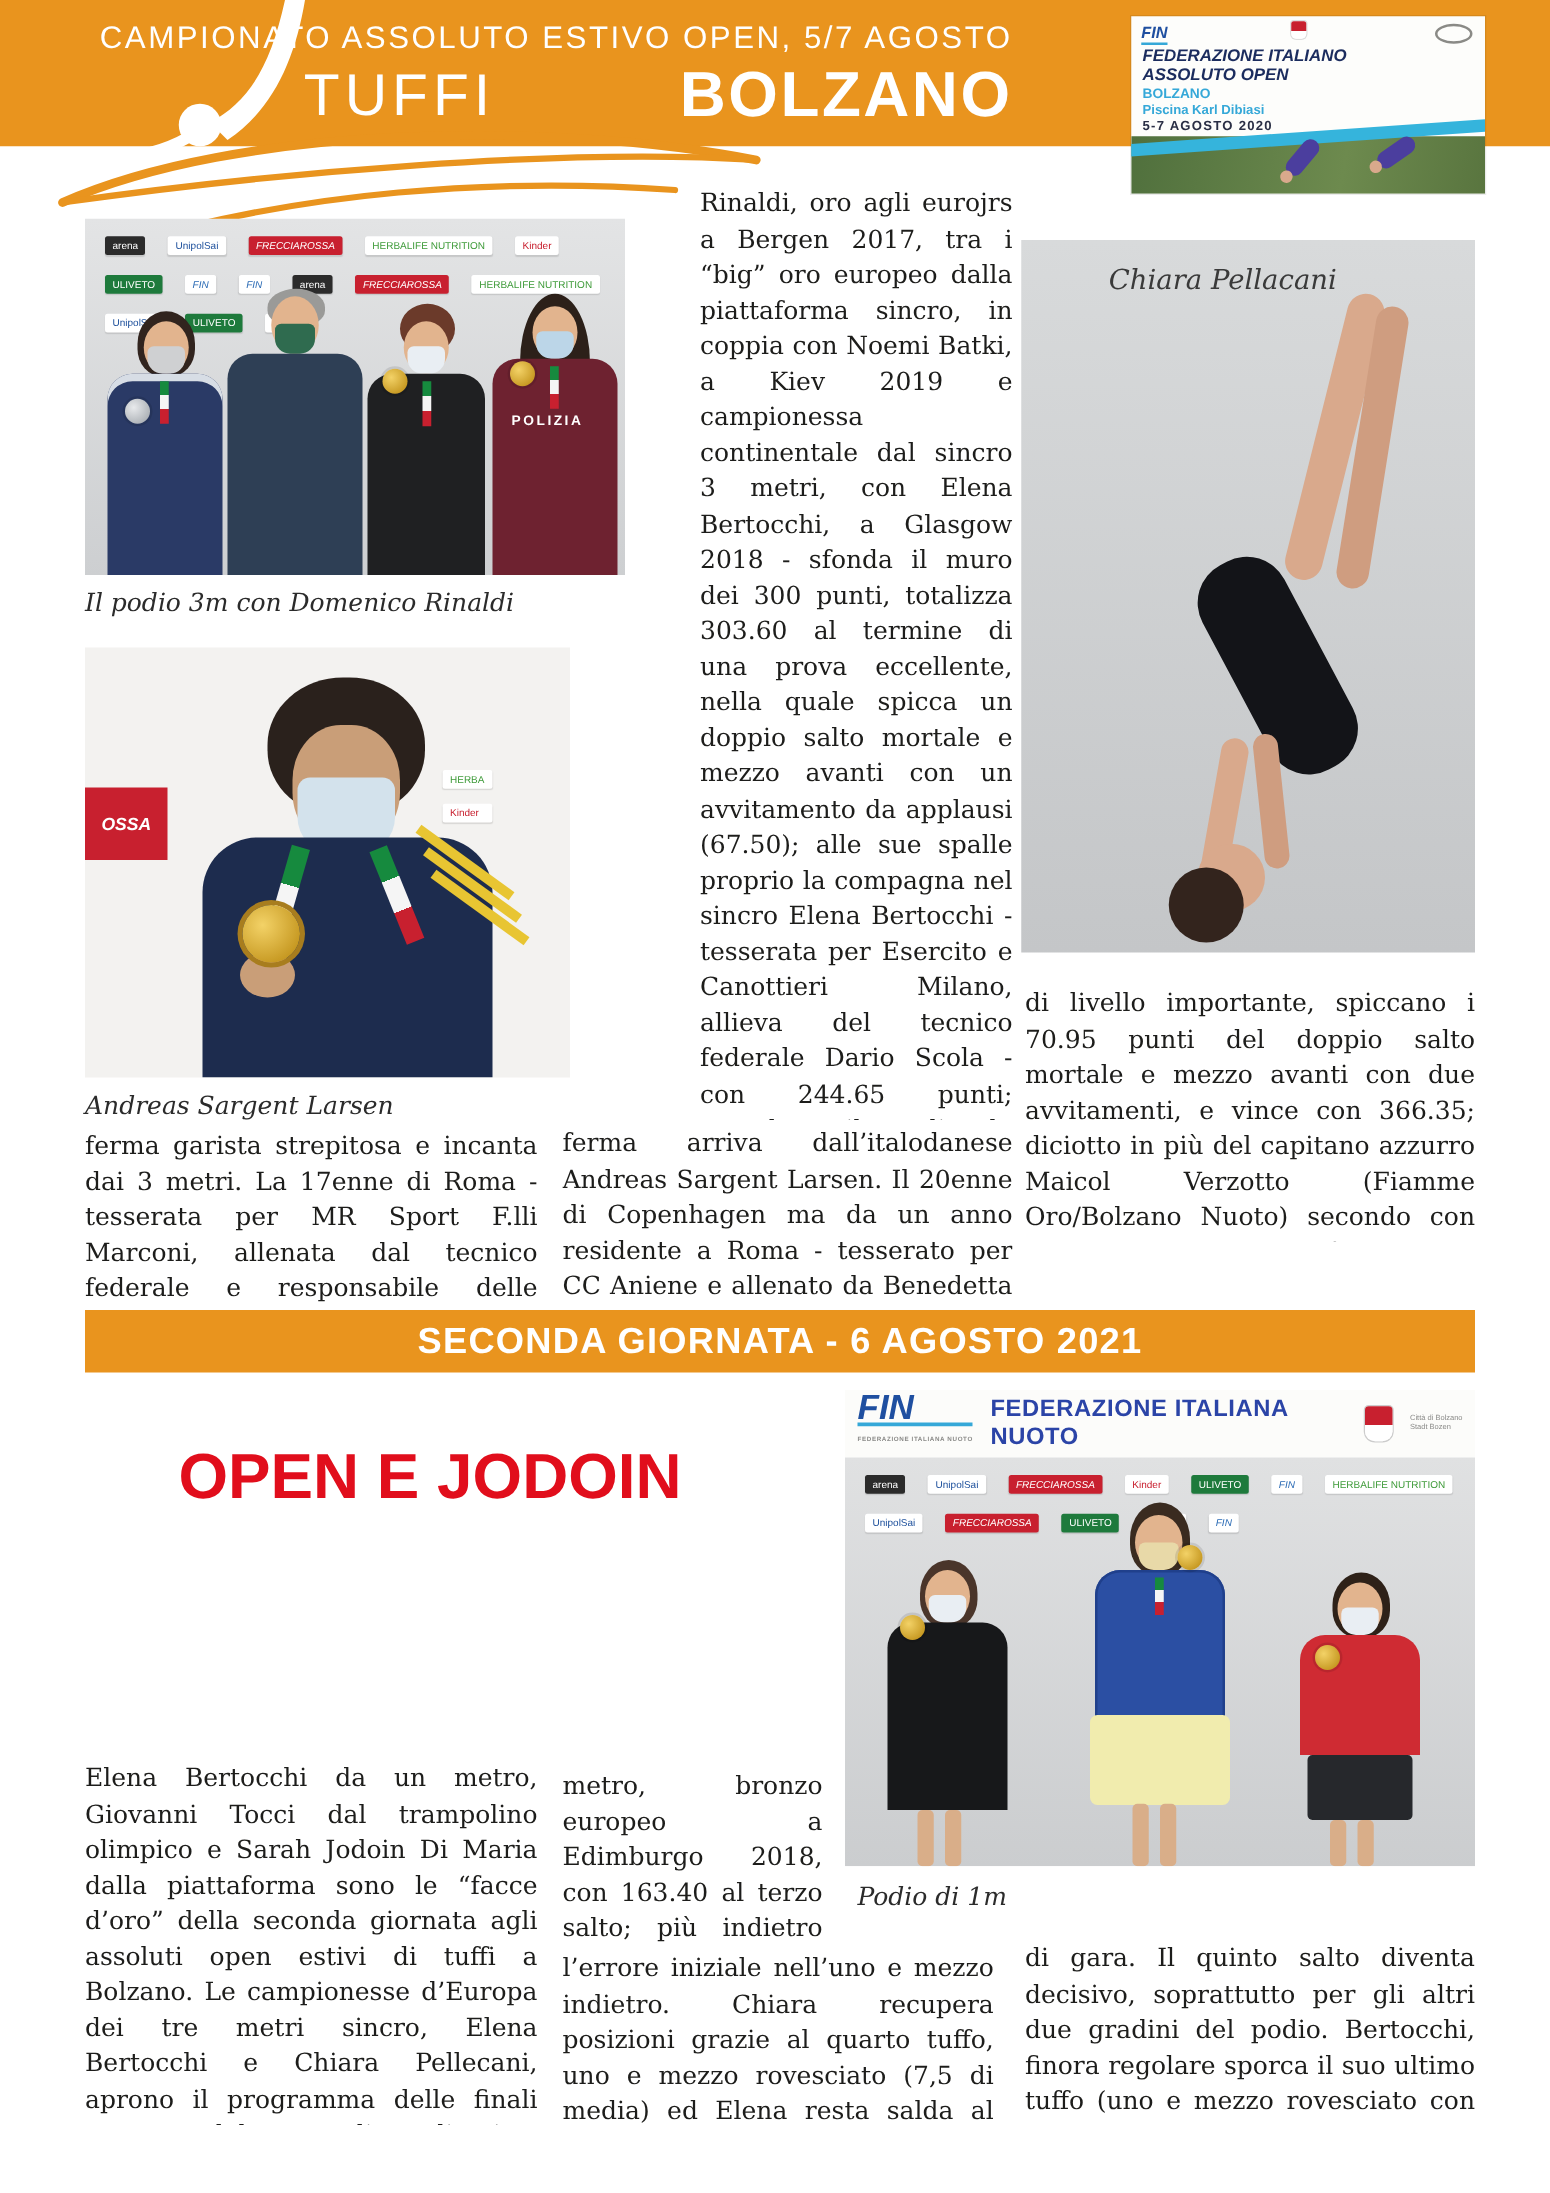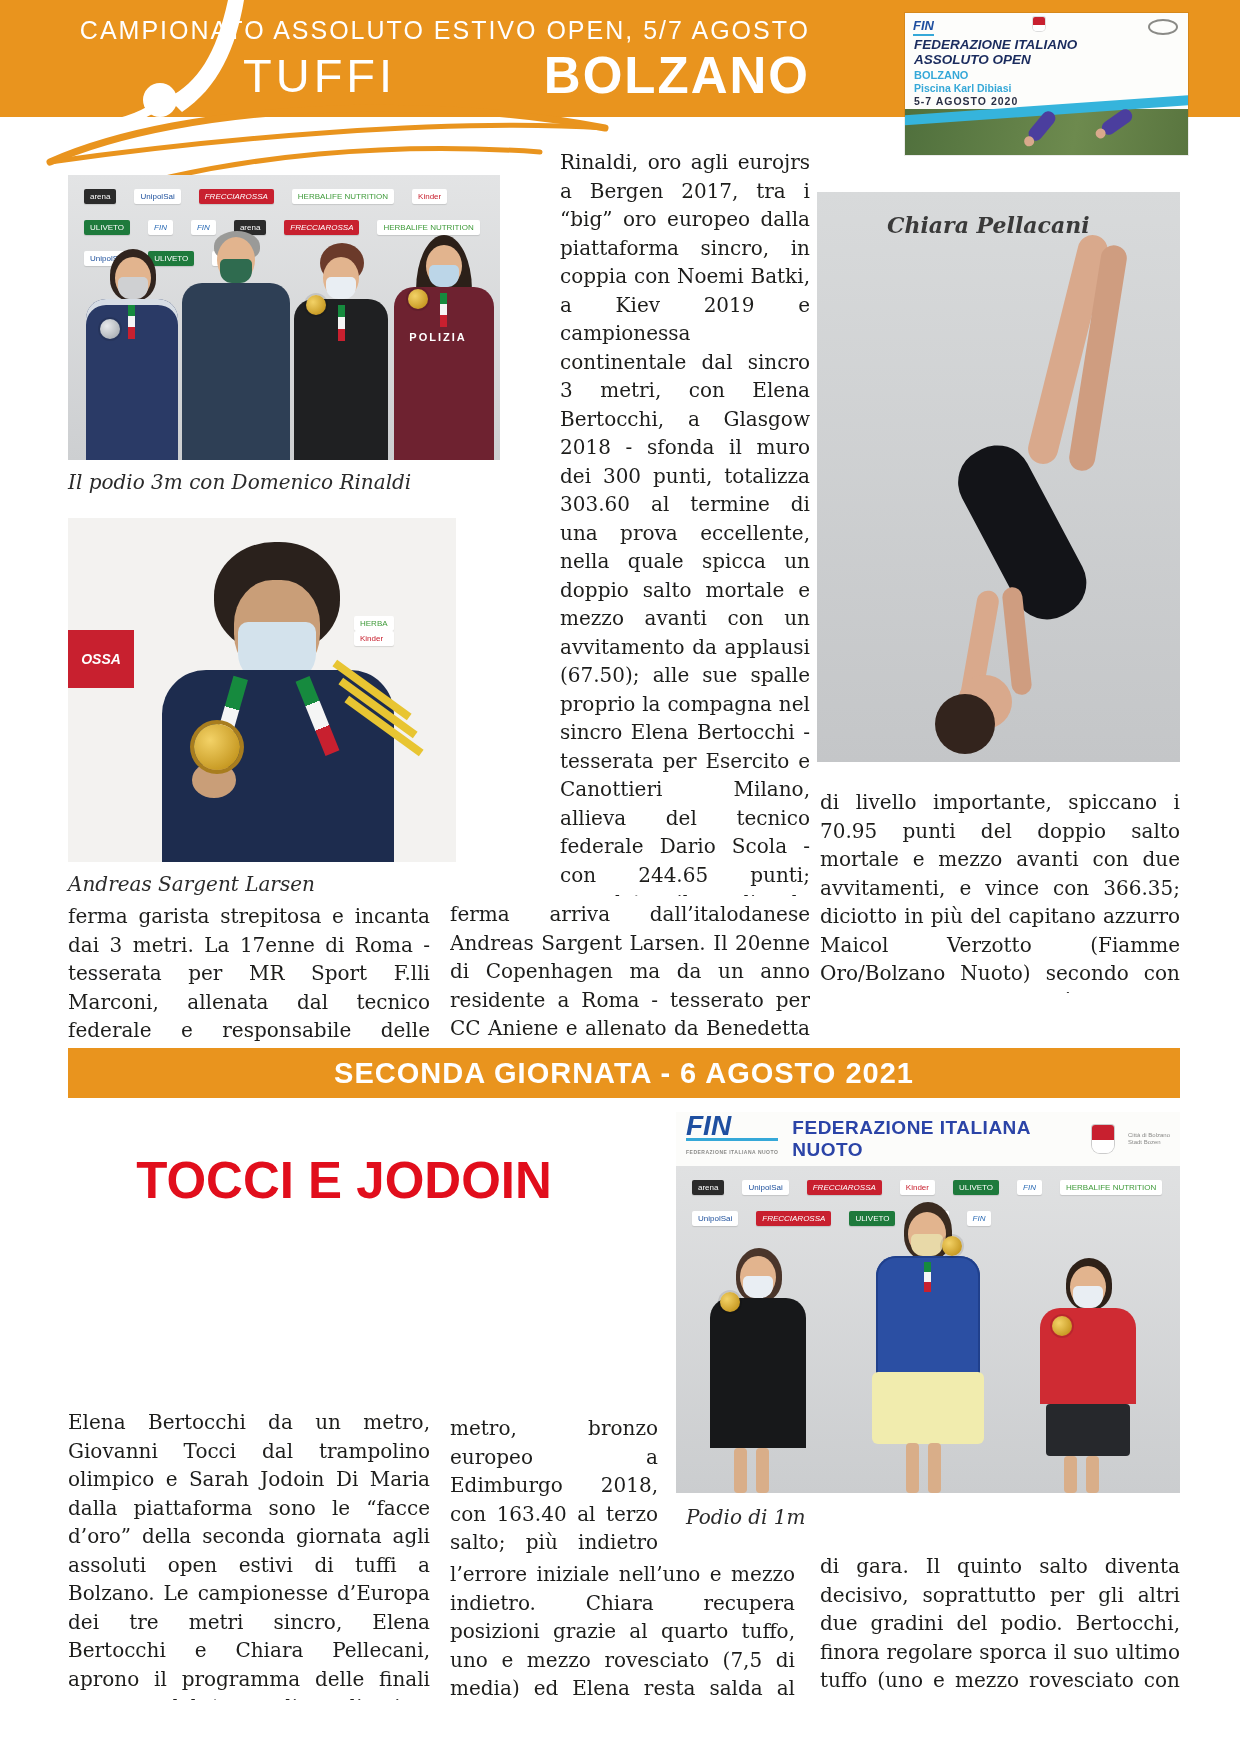--- a/index.html
+++ b/index.html
@@ -70,21 +70,21 @@
   .legs span{display:block;width:13px;background:#d9ae89;border-radius:4px;}
   .jacket-text{position:absolute;width:100%;text-align:center;color:#fff;
                font-family:"Liberation Sans",sans-serif;font-weight:bold;font-size:11px;letter-spacing:2px;}
 
   
   .photo1{left:68px;top:175px;width:432px;height:285px;background:linear-gradient(#e3e4e5,#cdcfd1);}
   
   .photo2{left:68px;top:518px;width:388px;height:344px;background:#f3f2f0;}
   
   .photo3{left:817px;top:192px;width:363px;height:570px;background:linear-gradient(#d8dadb,#c4c6c8);}
-  .cap-inside{left:70px;top:20px;font-size:22px;color:#3a3a3a;font-weight:bold;}
+  .cap-inside{left:70px;top:20px;font-size:22px;color:#3a3a3a;}
   
   .photo4{left:676px;top:1112px;width:504px;height:381px;background:#fff;}
   .fin-band{position:absolute;left:0;top:0;width:504px;height:54px;background:#fcfcfa;
             display:flex;align-items:center;gap:14px;padding:0 10px;box-sizing:border-box;}
   .fin-logo{color:#1f4fa0;font-family:"Liberation Sans",sans-serif;font-weight:bold;
             font-style:italic;font-size:28px;line-height:22px;}
   .fin-logo small{display:block;font-size:5px;color:#8a8a88;font-style:normal;letter-spacing:.5px;}
   .fin-wave{height:3px;background:#35a8d8;margin-top:1px;}
   .fin-title{color:#2b44a7;font-family:"Liberation Sans",sans-serif;font-weight:bold;
              font-size:19px;letter-spacing:.5px;flex:1;}
@@ -198,21 +198,21 @@
       <div class="fg ribbon" style="left:46px;top:54px;height:34px;"></div>
       <div class="fg medal" style="left:14px;top:50px;"></div>
     </div>
   </div>
   <div class="abs caption" style="left:68px;top:470px;">Il podio 3m con Domenico Rinaldi</div>
 
   <div class="abs photo photo2">
     <div class="abs" style="left:0;top:112px;width:66px;height:58px;background:#c8202f;color:#fff;
          font-family:'Liberation Sans',sans-serif;font-weight:bold;font-style:italic;font-size:14px;
          display:flex;align-items:center;justify-content:center;">OSSA</div>
-    <div class="wall" style="left:auto;right:0;top:84px;width:86px;flex-direction:column;gap:0;">
+    <div class="wall" style="left:auto;right:0;top:84px;width:86px;flex-direction:column;gap:12px;">
 
     <span class="chip b-herb">HERBA</span>
         <span class="chip b-kinder">Kinder</span>
       </div>
     <div class="figure" style="left:0;top:0;width:388px;height:344px;">
       <div class="fg hair" style="left:146px;top:24px;width:126px;height:112px;background:#2a211c;border-radius:48%;"></div>
       <div class="fg face" style="left:166px;top:62px;width:86px;height:98px;background:#c99e78;border-radius:45%;"></div>
       <div class="fg mask" style="left:170px;top:104px;width:78px;height:60px;background:#d3e2ec;border-radius:10px 10px 28px 28px;"></div>
       <div class="fg torso" style="left:94px;top:152px;width:232px;height:192px;background:#1d2c4e;border-radius:44px 44px 0 0;"></div>
       <div class="fg" style="left:258px;top:168px;width:92px;height:8px;background:#e8c532;transform:rotate(36deg);"></div>
@@ -240,21 +240,21 @@
   </div>
 
   <div class="abs body-col" style="left:560px;top:148px;width:250px;height:748px;">Rinaldi, oro agli eurojrs a Bergen 2017, tra i “big” oro europeo dalla piattaforma sincro, in coppia con Noemi Batki, a Kiev 2019 e campionessa continentale dal sincro 3 metri, con Elena Bertocchi, a Glasgow 2018 - sfonda il muro dei 300 punti, totalizza 303.60 al termine di una prova eccellente, nella quale spicca un doppio salto mortale e mezzo avanti con un avvitamento da applausi (67.50); alle sue spalle proprio la compagna nel sincro Elena Bertocchi - tesserata per Esercito e Canottieri Milano, allieva del tecnico federale Dario Scola - con 244.65 punti; completa il podio la calabrese Laura Bilotta (Fiamme Oro/Cosenza Nuoto) con 195.00 punti. Dalla piattaforma la con-</div>
   <div class="abs body-col" style="left:68px;top:902px;width:362px;height:144px;">ferma garista strepitosa e incanta dai 3 metri. La 17enne di Roma - tesserata per MR Sport F.lli Marconi, allenata dal tecnico federale e responsabile delle squadre nazionali giovanili Domenico</div>
   <div class="abs body-col" style="left:450px;top:900px;width:360px;height:146px;">ferma arriva dall’italodanese Andreas Sargent Larsen. Il 20enne di Copenhagen ma da un anno residente a Roma - tesserato per CC Aniene e allenato da Benedetta Molaioli - conduce una gara</div>
   <div class="abs body-col" style="left:820px;top:788px;width:360px;height:205px;">di livello importante, spiccano i 70.95 punti del doppio salto mortale e mezzo avanti con due avvitamenti, e vince con 366.35; diciotto in più del capitano azzurro Maicol Verzotto (Fiamme Oro/Bolzano Nuoto) secondo con 338.90; mentre terzo è Riccardo Giovannini (Fiamme Oro) con 300.05</div>
 
   <div class="abs banner">SECONDA GIORNATA - 6 AGOSTO 2021</div>
 
   <div class="abs headline">
-    <div>TOCCI E JODOIN</div>
+    <div>OPEN E JODOIN</div>
   </div>
 
   <div class="abs photo photo4">
     <div class="fin-band">
       <div class="fin-logo">
         <span>FIN</span>
         <div class="fin-wave"></div>
         <small>FEDERAZIONE ITALIANA NUOTO</small>
       </div>
       <div class="fin-title">FEDERAZIONE ITALIANA NUOTO</div>

